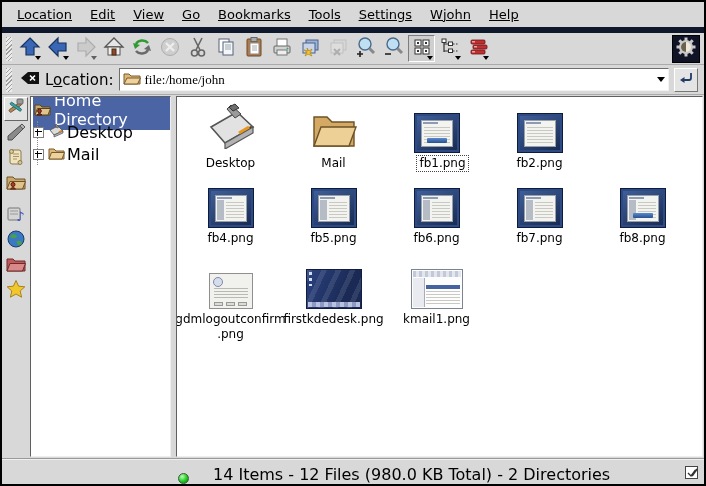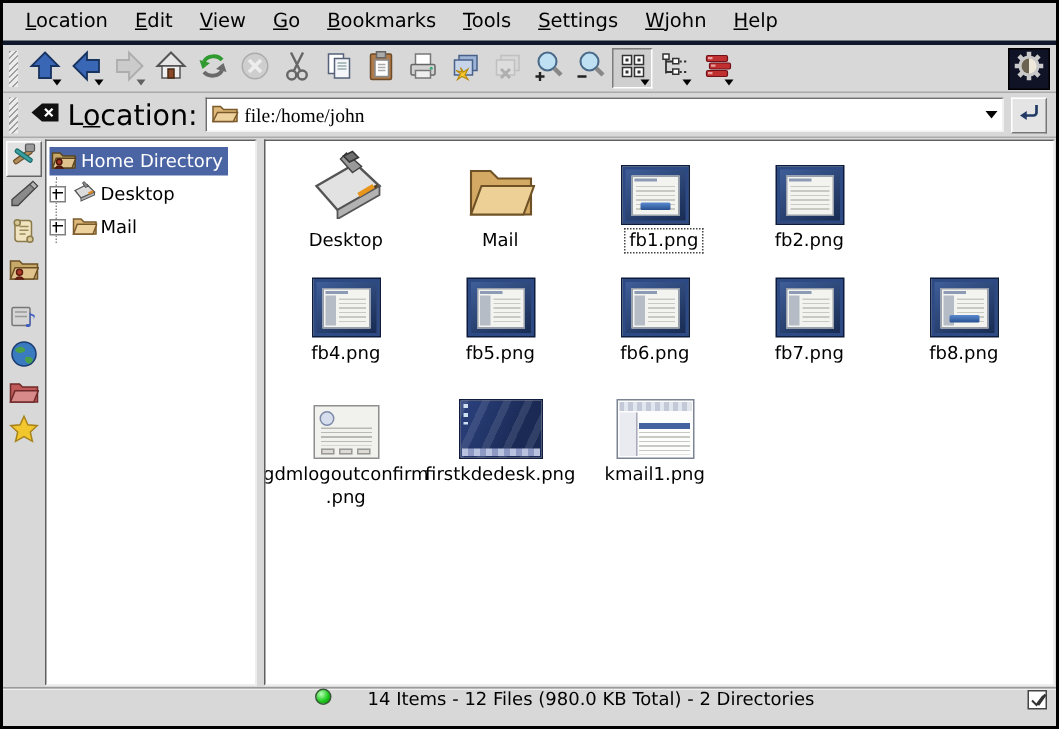--- a/index.html
+++ b/index.html
@@ -3,61 +3,61 @@
 <meta charset="utf-8">
 <style>
   html,body{margin:0;padding:0;background:#555;}
   .window{
     width:706px;height:486px;box-sizing:border-box;border:2px solid #000;
     background:#d8d8d8;font-family:"DejaVu Sans",sans-serif;color:#000;
     display:flex;flex-direction:column;position:relative;overflow:hidden;
   }
   
   .menubar{height:25px;display:flex;align-items:center;padding-left:8px;gap:4px;
-    border-bottom:3px solid #0f172a;flex:0 0 auto;}
+    border-bottom:6px solid #0f172a;flex:0 0 auto;text-decoration:underline;}
   .menu-item{font-size:13px;padding:3px 7px;cursor:default;}
   .mn{text-decoration:underline;}
   
   .toolbar{height:31px;display:flex;align-items:center;padding:0 3px;gap:1px;
     border-bottom:1px solid #aaa;flex:0 0 auto;}
   .grip{width:6px;height:24px;margin:0 3px 0 1px;
     background:repeating-linear-gradient(135deg,#9e9e9e 0 1px,#ececec 1px 3px);}
   .tbtn{width:27px;height:27px;display:flex;align-items:center;justify-content:center;
     position:relative;border:1px solid transparent;box-sizing:border-box;}
   .tbtn.pressed{border-color:#7d7d7d #fff #fff #7d7d7d;background:#cfcfcf;}
   .tbtn.disabled{filter:grayscale(1);opacity:.55;}
   .caret{position:absolute;right:1px;bottom:1px;width:0;height:0;
     border-left:3px solid transparent;border-right:3px solid transparent;border-top:4px solid #000;}
   .tb-spacer{flex:1;}
   .gearbox{width:26px;height:26px;background:#101226;border:1px solid #000;
     display:flex;align-items:center;justify-content:center;margin-right:1px;}
   
   .locbar{height:29px;display:flex;align-items:center;padding:0 6px 0 3px;gap:5px;
     border-bottom:1px solid #aaa;flex:0 0 auto;}
-  .loclabel{font-size:19px;white-space:nowrap;}
+  .loclabel{font-size:15px;white-space:nowrap;}
   .combobox{flex:1;height:23px;background:#fff;display:flex;align-items:center;
     border:1px solid;border-color:#6e6e6e #f2f2f2 #f2f2f2 #6e6e6e;box-sizing:border-box;
     padding-left:3px;gap:4px;}
   .combobox .value{font-size:13px;flex:1;font-family:Liberation Serif, serif;}
   .combo-arrow{width:15px;height:100%;display:flex;align-items:center;justify-content:center;}
   .combo-arrow:after{content:"";width:0;height:0;border-left:4px solid transparent;
     border-right:4px solid transparent;border-top:5px solid #000;}
   .gobtn{width:22px;height:22px;border:1px solid;border-color:#fff #777 #777 #fff;
     background:#e4e4e4;display:flex;align-items:center;justify-content:center;}
   
   .content{flex:1;display:flex;min-height:0;}
   .iconstrip{width:27px;flex:0 0 auto;display:flex;flex-direction:column;align-items:center;
     padding-top:2px;gap:1px;}
   .sbtn{width:24px;height:24px;display:flex;align-items:center;justify-content:center;
     border:1px solid transparent;box-sizing:border-box;}
   .sbtn.active{border-color:#fff #666 #666 #fff;background:#e2e2e2;}
   .sbtn.gap{margin-top:7px;}
   .treepanel{width:139px;flex:0 0 auto;background:#fff;margin:1px 0 1px 1px;
     border:1px solid;border-color:#5f5f5f #eee #eee #5f5f5f;position:relative;
-    font-size:12px;overflow:hidden;}
+    font-size:16px;overflow:hidden;}
   .treerow{display:flex;align-items:center;height:22px;gap:2px;}
   .treerow.root{padding-left:2px;margin-top:2px;}
   .treerow.child{padding-left:2px;}
   .sel{background:#4a64a4;color:#fff;display:flex;align-items:center;gap:3px;padding:1px 3px 1px 1px;}
   .expander{width:9px;height:9px;border:1px solid #808080;background:#fff;position:relative;
     flex:0 0 auto;margin-right:2px;}
   .expander:before,.expander:after{content:"";position:absolute;background:#000;}
   .expander:before{left:1px;right:1px;top:3px;height:1px;}
   .expander:after{top:1px;bottom:1px;left:3px;width:1px;}
   .treeline{position:absolute;left:6px;top:24px;height:44px;width:0;
@@ -109,22 +109,22 @@
   .km1 .lines{position:absolute;left:14px;right:2px;top:21px;bottom:2px;
     background:repeating-linear-gradient(#c9c9c4 0 1px,transparent 1px 3px);}
   .km2{width:44px;height:54px;position:relative;background:#fdfdfd;border:1px solid #7c8494;box-sizing:border-box;}
   .km2 .tb{position:absolute;left:1px;right:1px;top:1px;height:9px;
     background:repeating-linear-gradient(90deg,#c3c9d6 0 3px,#e7eaf0 3px 5px);}
   .km2 .fld{position:absolute;left:3px;right:3px;top:12px;height:4px;background:#eef;border:1px solid #aab;}
   .km2 .lines{position:absolute;left:3px;right:3px;top:20px;bottom:8px;
     background:repeating-linear-gradient(#b9b9b4 0 1px,transparent 1px 3px);}
   .km2 .btn{position:absolute;right:3px;bottom:2px;width:10px;height:4px;background:#dcdcd4;border:1px solid #999;}
   
-  .statusbar{height:25px;flex:0 0 auto;display:flex;align-items:flex-start;
-    border-top:1px solid #9a9a9a;box-shadow:inset 0 1px 0 #f0f0f0;font-size:12px;padding-left:32px;}
+  .statusbar{height:25px;flex:0 0 auto;display:flex;align-items:flex-end;
+    border-top:1px solid #9a9a9a;box-shadow:inset 0 1px 0 #f0f0f0;font-size:16px;}
   .led{width:11px;height:11px;border-radius:50%;margin-left:176px;flex:0 0 auto;
     background:radial-gradient(circle at 35% 30%,#b8ffb8,#1ecb1e 55%,#0a7d0a);
     border:1px solid #3a5a3a;box-sizing:border-box;}
   .stext{margin-left:24px;flex:1;}
   .sright{margin-right:5px;}
 </style>
 </head>
 <body>
 
 <div class="window">

